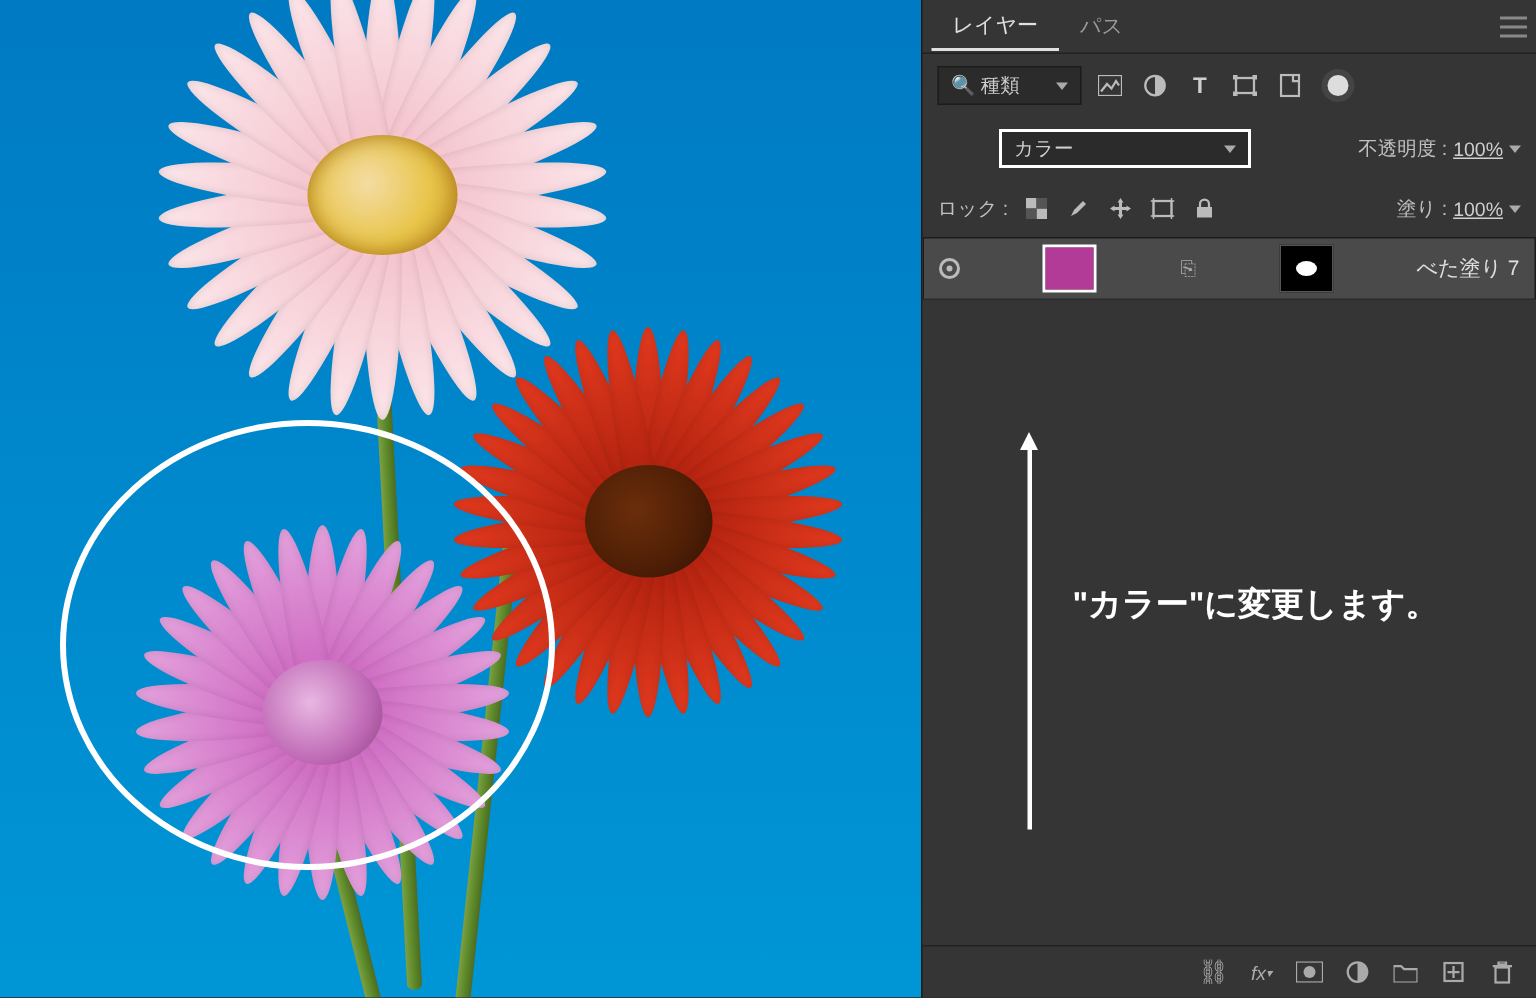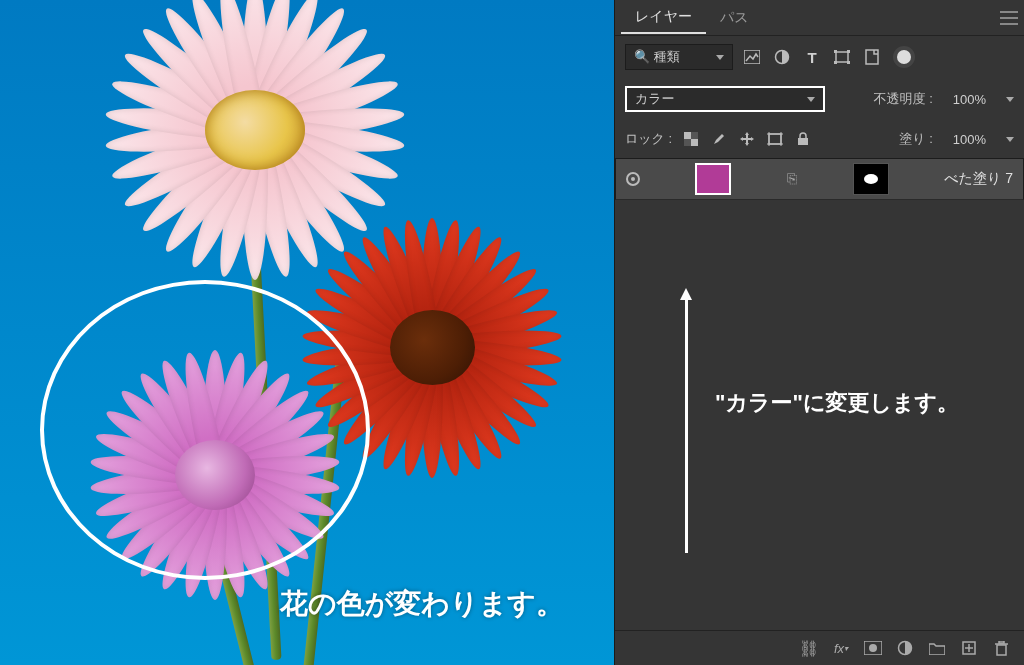--- a/index.html
+++ b/index.html
@@ -27,22 +27,22 @@
 .tab.active { color:#e0e0e0; border-bottom:2px solid #e0e0e0; }
 .menu-icon { margin-left:auto; width:18px; height:14px; display:flex; flex-direction:column; justify-content:space-between;}
 .menu-icon span{height:2px;background:#888;}
 
 .filter-row, .blend-row, .lock-row { display:flex; align-items:center; padding:8px 10px; gap:8px; font-size:13px;}
 .sel { background:#2b2b2b; border:1px solid #1c1c1c; color:#cfcfcf; height:26px; padding:0 8px; display:flex; align-items:center; justify-content:space-between; cursor:pointer;}
 .chev-down { width:0;height:0;border-left:4px solid transparent;border-right:4px solid transparent;border-top:5px solid #aaa;}
 .icon-btn { width:22px; height:22px; display:flex; align-items:center; justify-content:center; color:#cfcfcf; cursor:pointer;}
 .hl-box { border:2px solid #fff; }
 
-.val-box { display:flex; align-items:center; gap:20px; margin-left:auto;}
-.val-box .txt { color:#cfcfcf;}
+.val-box { display:flex; align-items:center; gap:4px; margin-left:auto;}
+.val-box .txt { text-decoration: underline; color:#cfcfcf;}
 .arrow-up { position:absolute; left:70px; top:140px; width:3px; height:255px; background:#fff;}
 .arrow-up::before{content:"";position:absolute;top:-10px;left:-5px;border-left:6px solid transparent;border-right:6px solid transparent;border-bottom:12px solid #fff;}
 .note { position:absolute; color:#fff; font-weight:700; font-size:22px;}
 
 .layer-list { flex:1; background:#353535;}
 .layer { display:flex; align-items:center; height:42px; padding:0 10px; gap:10px; border-bottom:1px solid #2a2a2a;}
 .layer.sel { background:#4a4a4a;}
 .eye { width:14px;height:14px;border-radius:50%;border:2px solid #bbb; position:relative;}
 .eye::after{content:"";position:absolute;top:3px;left:3px;width:4px;height:4px;background:#bbb;border-radius:50%;}
 .thumb { width:36px;height:32px;border:2px solid #fff;display:flex;align-items:center;justify-content:center;}
@@ -175,37 +175,36 @@
         <div class="petal" style="left: 163px; top: 40px; width: 24px; height: 125px; background: linear-gradient(rgb(228, 162, 221) 0%, rgb(208, 111, 196) 70%); transform: rotate(312deg); box-shadow: rgba(0, 0, 0, 0.12) 0px 0px 6px inset;"></div>
         <div class="petal" style="left: 163px; top: 40px; width: 24px; height: 125px; background: linear-gradient(rgb(228, 162, 221) 0%, rgb(208, 111, 196) 70%); transform: rotate(324deg); box-shadow: rgba(0, 0, 0, 0.12) 0px 0px 6px inset;"></div>
         <div class="petal" style="left: 163px; top: 40px; width: 24px; height: 125px; background: linear-gradient(rgb(228, 162, 221) 0%, rgb(208, 111, 196) 70%); transform: rotate(336deg); box-shadow: rgba(0, 0, 0, 0.12) 0px 0px 6px inset;"></div>
         <div class="petal" style="left: 163px; top: 40px; width: 24px; height: 125px; background: linear-gradient(rgb(228, 162, 221) 0%, rgb(208, 111, 196) 70%); transform: rotate(348deg); box-shadow: rgba(0, 0, 0, 0.12) 0px 0px 6px inset;"></div>
       </div>
     <div class="center" style="left:135px;top:130px;width:80px;height:70px;background:radial-gradient(circle at 40% 40%,#e8b7e2 0%,#c06bb6 60%,#8c3e82 100%);"></div>
   </div>
 
   <div class="circle-annot" style="left:40px;top:280px;width:330px;height:300px;"></div>
 
-  <span class="cap" style="left:280px;top:585px;">花の色が変わります。</span>
 </div>
 
 <div class="panel">
 
   <div class="tabs">
     <div class="tab active">レイヤー</div>
     <div class="tab">パス</div>
     <div class="menu-icon">
         <span></span>
         <span></span>
         <span></span>
       </div>
   </div>
 
   <div class="filter-row">
-    <div class="sel" style="width:108px;">
+    <div class="sel" style="width:96px;">
       <span>🔍 <span>種類</span></span>
       <span class="chev-down"></span>
     </div>
     <div class="icon-btn">
         <svg width="16" height="14" viewBox="0 0 16 14">
           <rect x="0" y="0" width="16" height="14" fill="none" stroke="#bbb" stroke-width="1.5"></rect>
           <polyline points="2,11 6,6 9,9 12,4 14,7" fill="none" stroke="#bbb" stroke-width="1.5"></polyline>
         </svg>
       </div>
     <div class="icon-btn">
@@ -227,21 +226,21 @@
     <div class="icon-btn">
         <svg width="14" height="16">
           <rect x="1" y="1" width="12" height="14" fill="none" stroke="#bbb" stroke-width="1.5"></rect>
           <path d="M9 1 v4 h4" fill="none" stroke="#bbb" stroke-width="1.5"></path>
         </svg>
       </div>
     <div class="toggle-circle" style="margin-left:6px;"></div>
   </div>
 
   <div class="blend-row" style="position:relative;">
-    <div class="sel hl-box" style="width:200px;">
+    <div class="sel hl-box" style="width:168px;margin-left:41px;">
       <span>カラー</span>
       <span class="chev-down"></span>
     </div>
     <div class="val-box">
       <span>不透明度 :</span>
       <span class="txt">100%</span>
       <span class="chev-down"></span>
     </div>
   </div>
 

